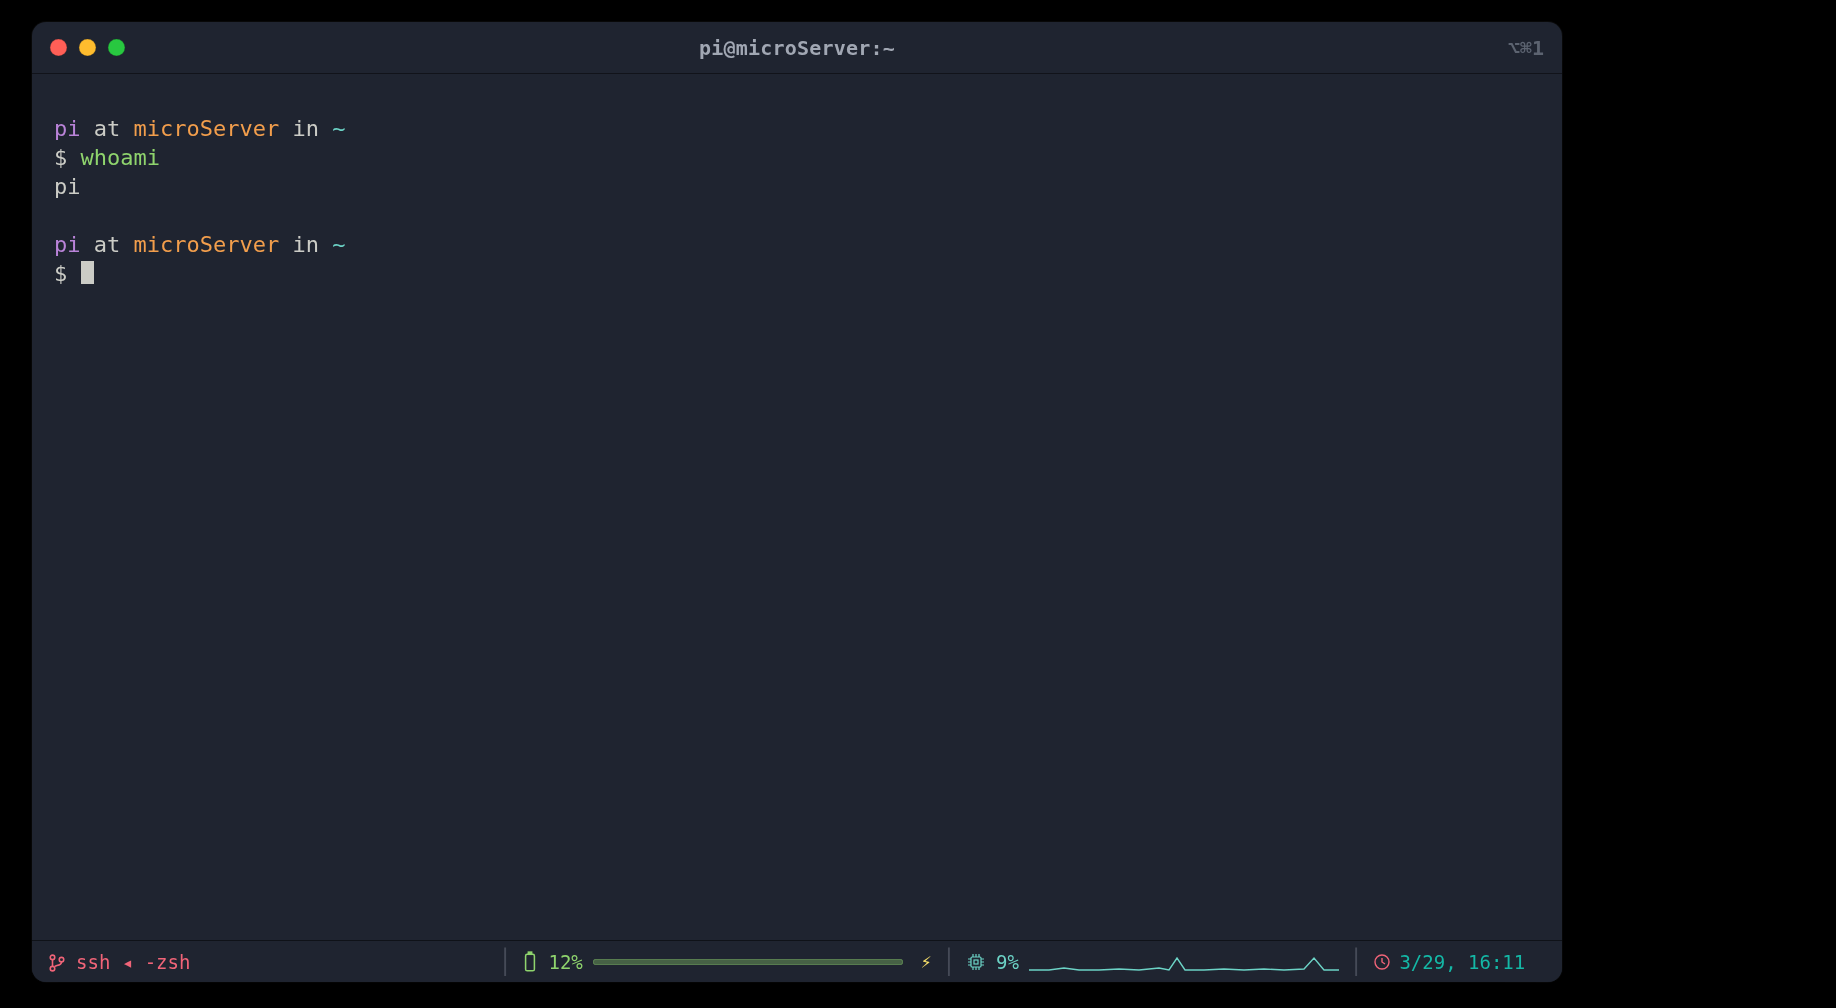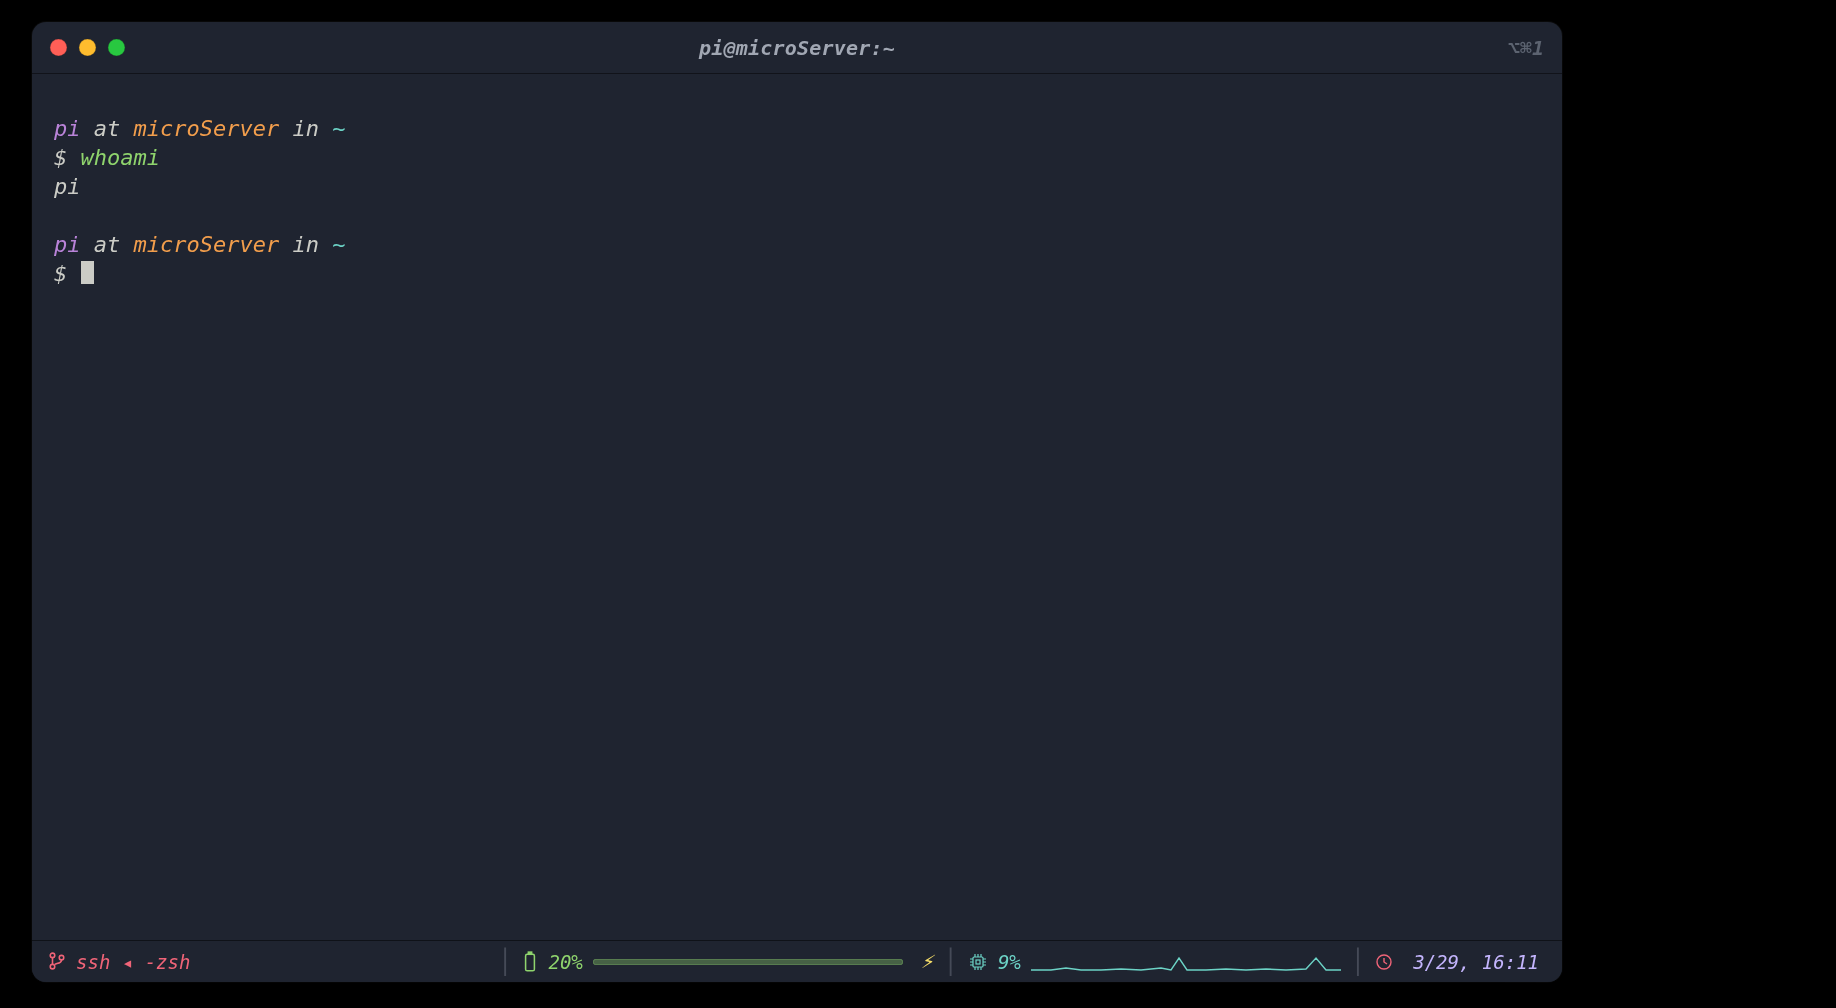--- a/index.html
+++ b/index.html
@@ -23,21 +23,20 @@
     top: 22px;
     left: 32px;
     width: 1530px;
     height: 960px;
     background: #1f2430;
     border-radius: 14px;
     box-shadow: 0 30px 80px rgba(0,0,0,0.7), 0 0 0 1px rgba(255,255,255,0.04);
     display: flex;
     flex-direction: column;
     overflow: hidden;
-    font-style: italic;
   }
   .titlebar {
     height: 52px;
     flex: 0 0 52px;
     display: flex;
     align-items: center;
     padding: 0 18px;
     position: relative;
     border-bottom: 1px solid rgba(0,0,0,0.45);
   }
@@ -101,21 +100,21 @@
     align-items: center;
     gap: 0;
     padding: 0 16px;
     border-top: 1px solid rgba(0,0,0,0.5);
     font-size: 19px;
     color: #858b98;
     background: #1f2430;
   }
   .sb-left {
     display: flex;
-    align-items: flex-start;
+    align-items: flex-end;
     gap: 10px;
     color: #f06478;
     flex: 0 0 auto;
     min-width: 440px;
   }
   .sep {
     color: #454a57;
     padding: 0 10px;
     font-size: 24px;
     line-height: 1;
@@ -138,22 +137,22 @@
   }
   .bolt { color: #f8e06a; font-size: 18px; padding-left: 8px;}
   .sb-cpu {
     display: flex; align-items: center; gap: 10px;
     color: #6cd3c6;
   }
   .spark {
     width: 310px; height: 24px;
   }
   .sb-clock {
-    display: flex; align-items: center; gap: 20px;
-    color: #c4b5fd;
+    display: flex; align-items: center; gap: 8px;
+    color: #14b8a6;
   }
   .sb-clock svg { flex-shrink: 0; }
 
   .battery-icon, .cpu-icon, .clock-icon, .git-icon {
     flex-shrink: 0;
   }
 </style>
 </head>
 <body>
 
@@ -190,21 +189,21 @@
         <span>ssh ◂ -zsh</span>
       </div>
 
       <span class="sep">│</span>
 
       <div class="sb-batt">
         <svg class="battery-icon" width="16" height="22" viewBox="0 0 12 20" fill="none" stroke="#8fd46d" stroke-width="1.4">
           <rect x="2" y="3" width="8" height="15" rx="1.5"></rect>
           <rect x="4.5" y="1" width="3" height="2" fill="#8fd46d"></rect>
         </svg>
-        <span>20%</span>
+        <span>12%</span>
         <div class="batt-bar">
             <div class="batt-bar-fill"></div>
           </div>
         <span class="bolt">⚡︎</span>
       </div>
 
       <span class="sep">│</span>
 
       <div class="sb-cpu">
         <svg class="cpu-icon" width="20" height="20" viewBox="0 0 20 20" fill="none" stroke="#6cd3c6" stroke-width="1.2">

